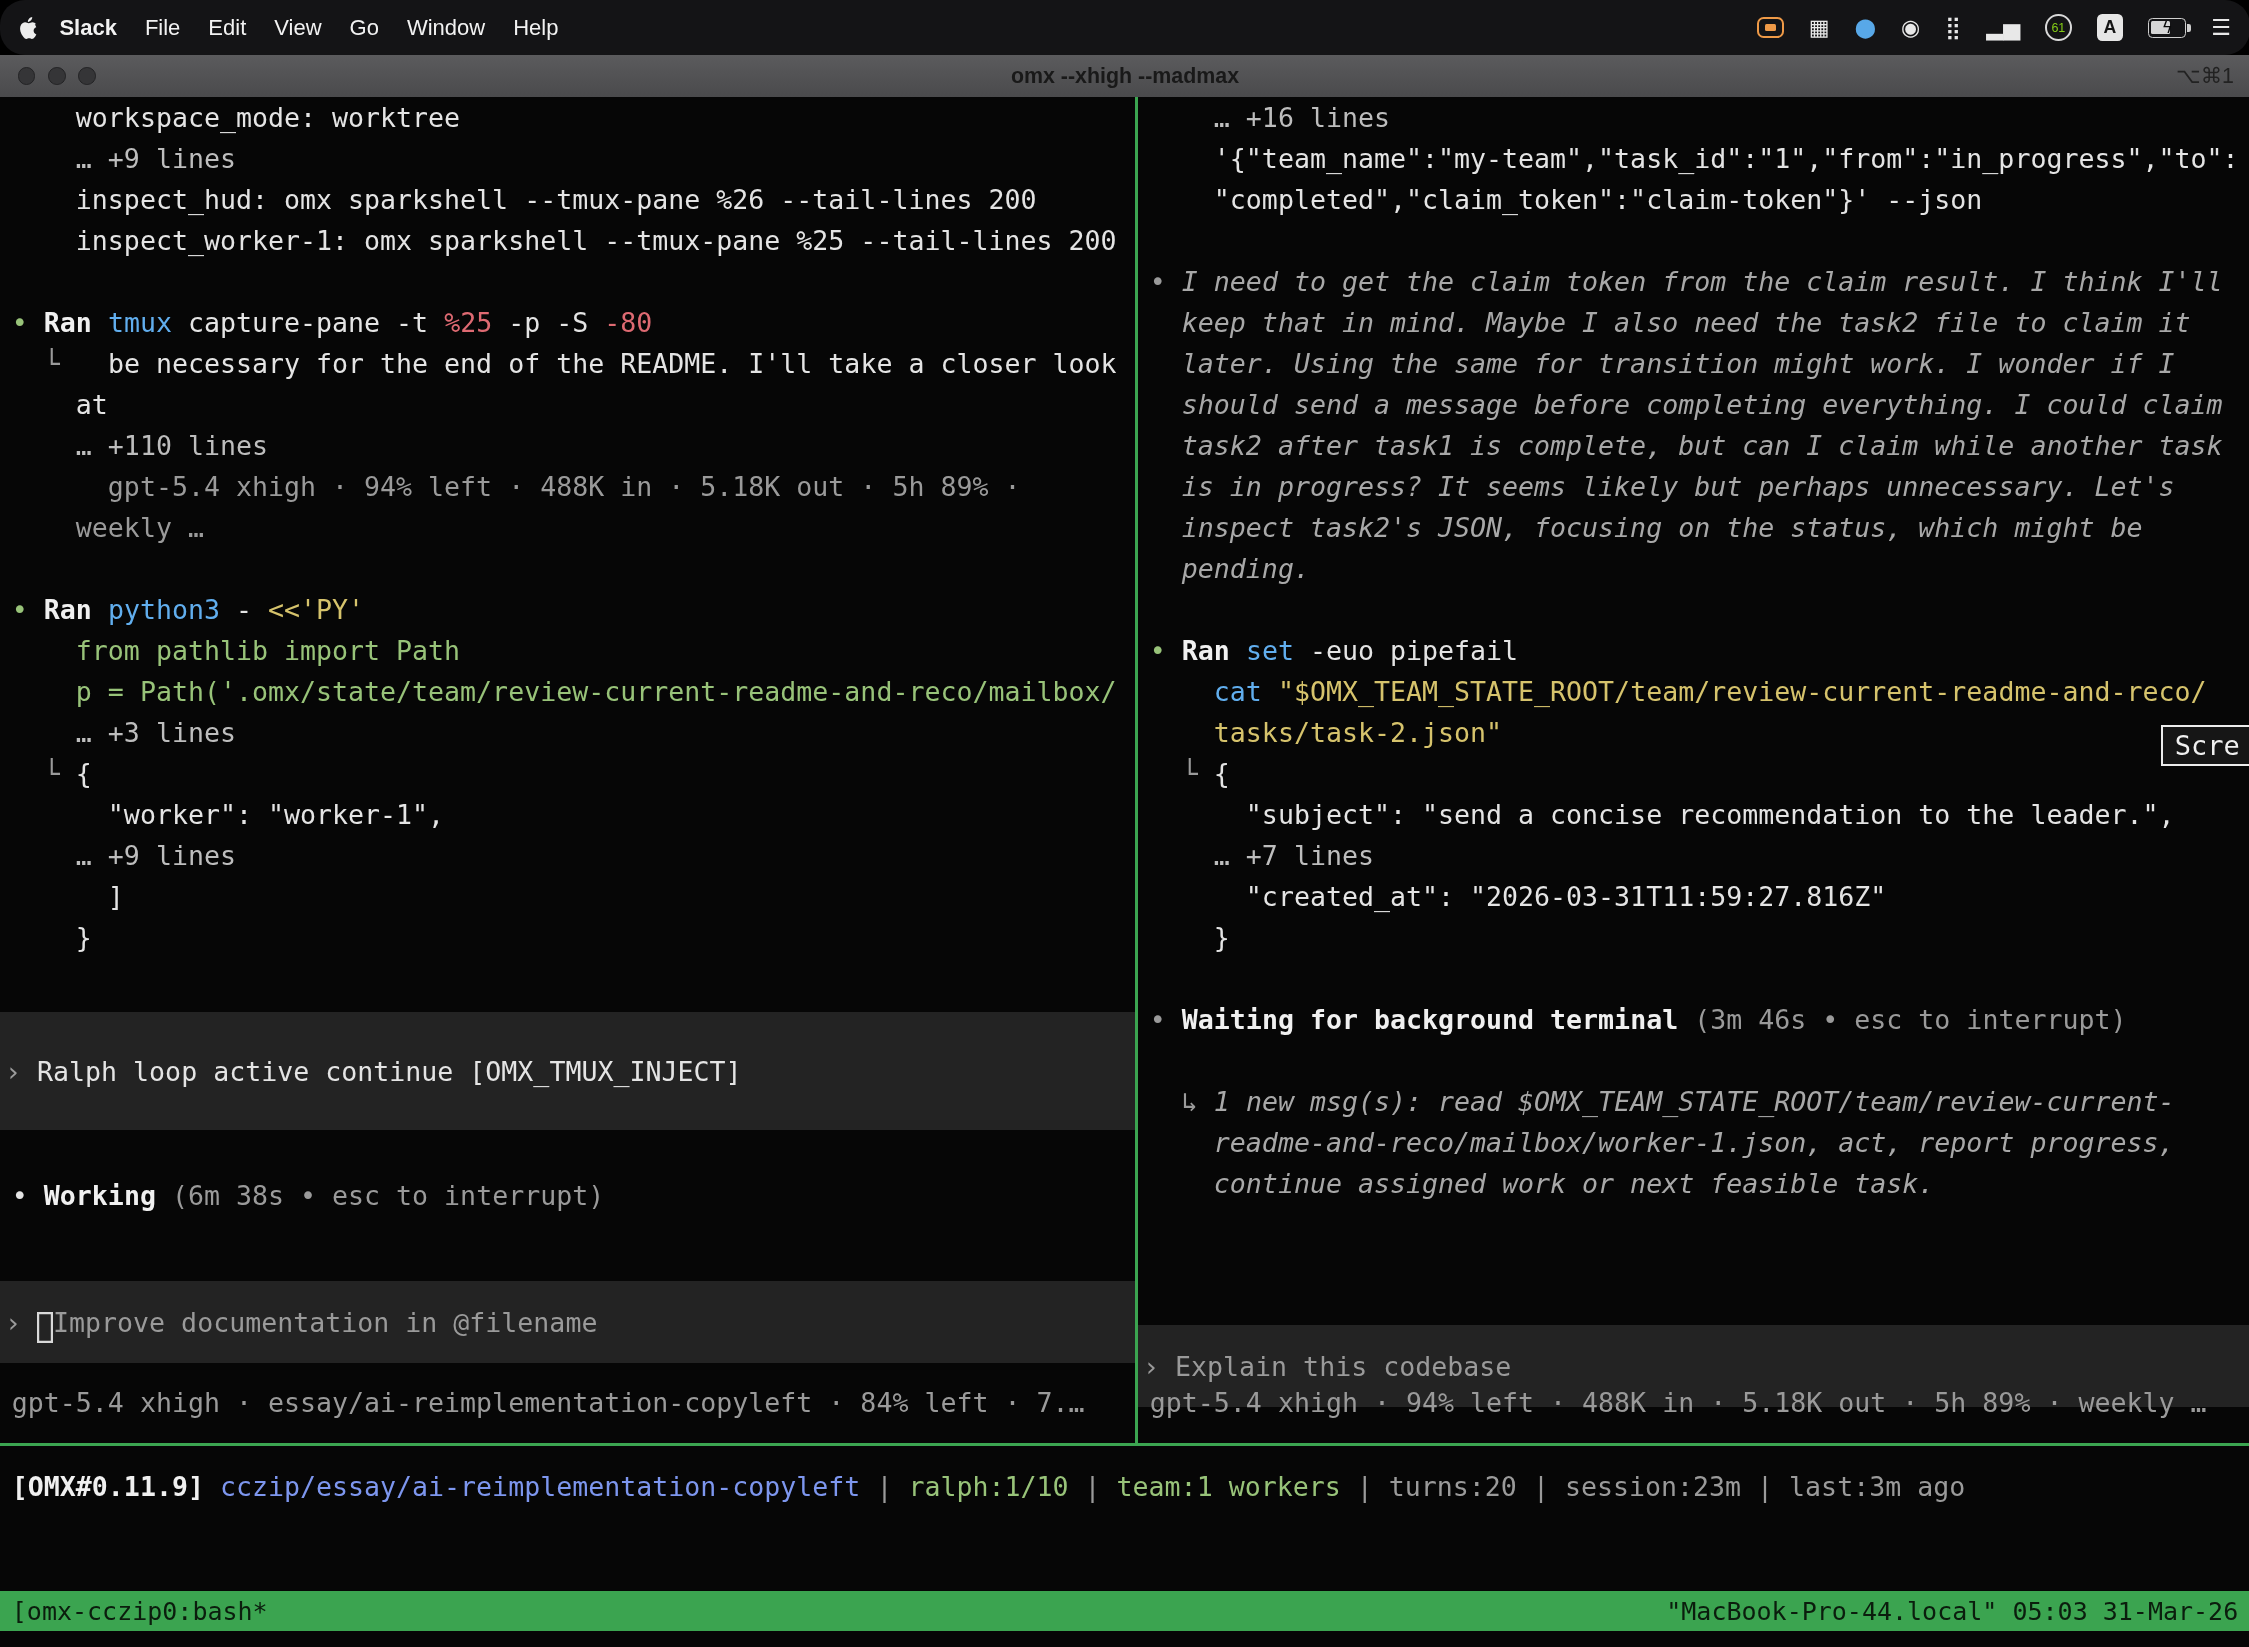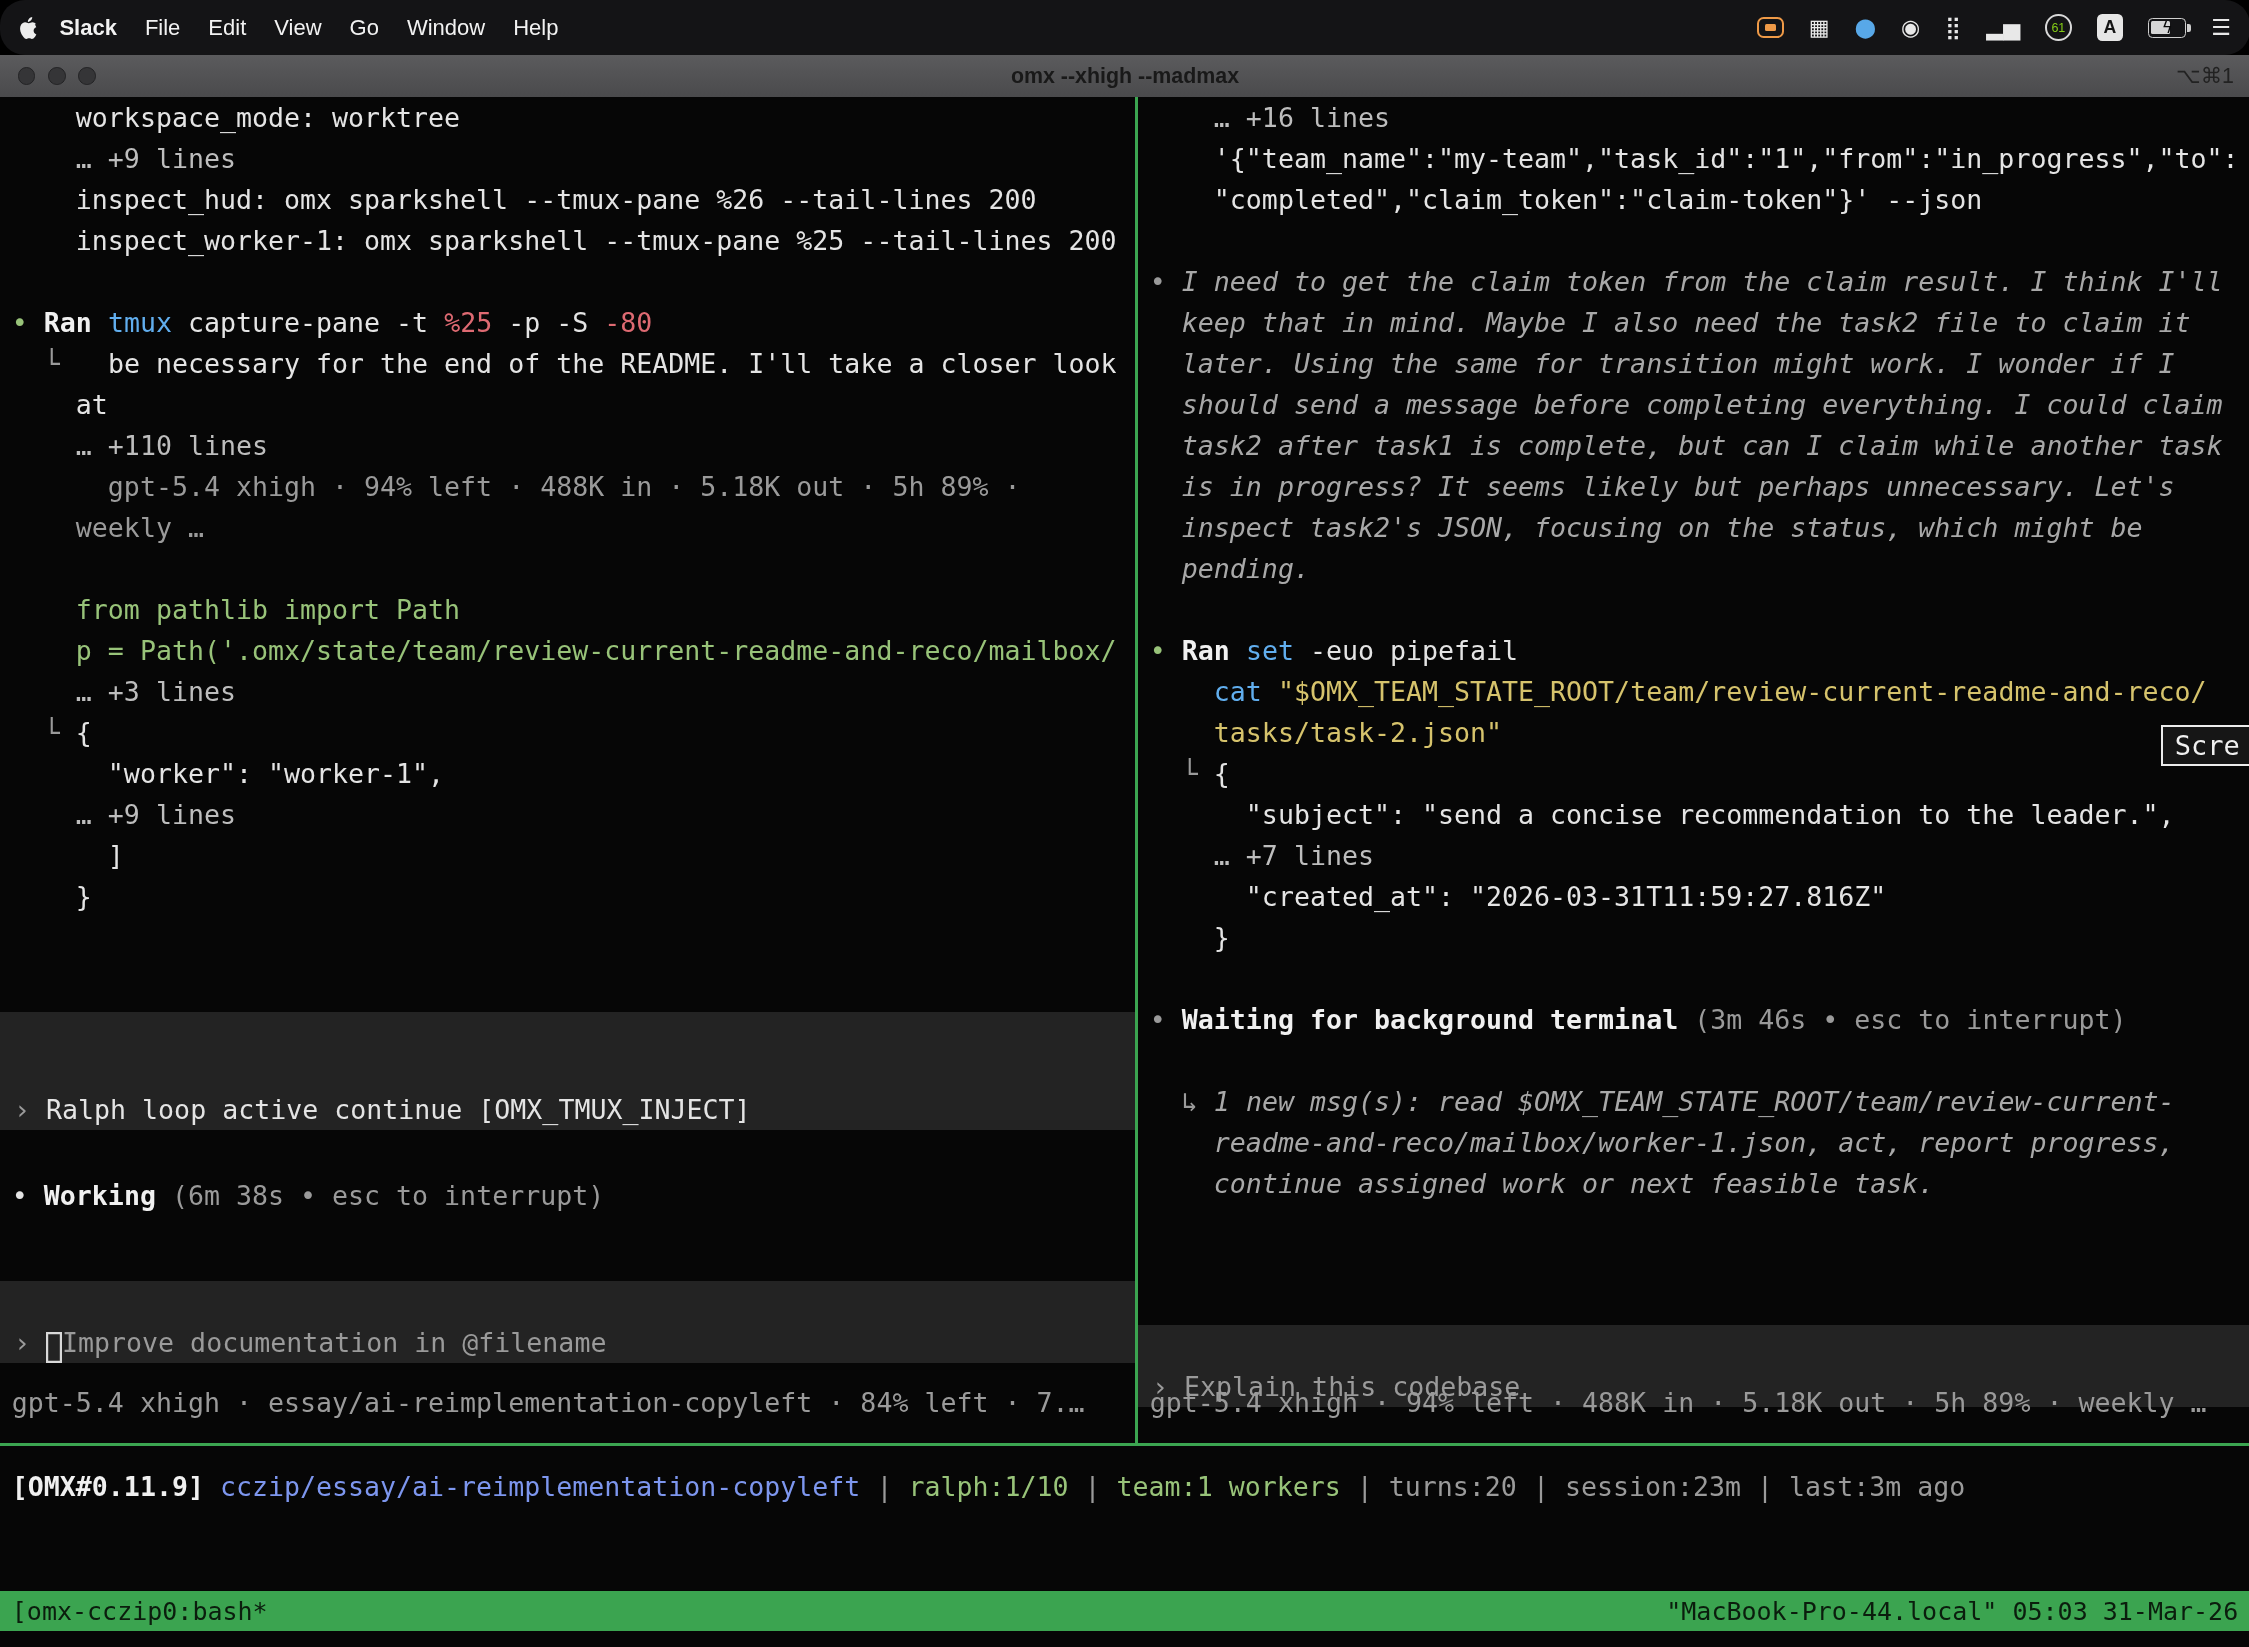--- a/index.html
+++ b/index.html
@@ -37,22 +37,22 @@
   .wshortcut{position:absolute;right:16px;font-size:21.4px;color:#222;}
 
   
   .terminal{position:absolute;top:97px;left:0;right:0;bottom:0;background:#060606;}
   .pane{position:absolute;top:0;height:1346px;overflow:hidden;}
   .pane-left{left:0;width:1135px;}
   .pane-right{left:1138px;right:0;}
   .vdiv{position:absolute;left:1135px;top:0;width:3px;height:1346px;background:#3ba450;}
   .hdiv{position:absolute;left:0;right:0;top:1346px;height:3px;background:#3ba450;}
   .block{position:absolute;left:11.8px;right:0;}
-  .band{position:absolute;left:0;right:0;background:#232323;padding-left:14px;
-    display:flex;flex-direction:column;justify-content:flex-end;box-sizing:border-box;}
+  .band{position:absolute;left:0;right:0;background:#232323;padding-left:5px;
+    display:flex;flex-direction:column;justify-content:center;box-sizing:border-box;}
   .tl{height:41px;line-height:41px;font-size:26.6px;white-space:pre;color:#e4e4e4;overflow:hidden;}
   .d{color:#e4e4e4;}
   .b{color:#f0f0f0;font-weight:bold;}
   .dim{color:#9a9a9a;}
   .meta{color:#bdbdbd;}
   .blue{color:#61aeee;}
   .red{color:#de6a72;}
   .grn{color:#98c379;}
   .str{color:#d6c36c;}
   .it{color:#a8a8a8;font-style:italic;}
@@ -130,20 +130,21 @@
           <div class="tl"><span class="d">    inspect_hud: omx sparkshell --tmux-pane %26 --tail-lines 200</span></div>
           <div class="tl"><span class="d">    inspect_worker-1: omx sparkshell --tmux-pane %25 --tail-lines 200</span></div>
           <div class="tl">&nbsp;</div>
           <div class="tl"><span class="grn">• </span><span class="b">Ran </span><span class="blue">tmux </span><span class="d">capture-pane </span><span class="d">-t </span><span class="red">%25 </span><span class="d">-p -S </span><span class="red">-80</span></div>
           <div class="tl"><span class="dim">  └   </span><span class="d">be necessary for the end of the README. I'll take a closer look</span></div>
           <div class="tl"><span class="d">    at</span></div>
           <div class="tl"><span class="meta">    … +110 lines</span></div>
           <div class="tl"><span class="dim">      gpt-5.4 xhigh · 94% left · 488K in · 5.18K out · 5h 89% ·</span></div>
           <div class="tl"><span class="dim">    weekly …</span></div>
           <div class="tl">&nbsp;</div>
+          <div class="tl"><span class="grn">• </span><span class="b">Ran </span><span class="blue">python3 </span><span class="d">- </span><span class="str">&lt;&lt;'PY'</span></div>
           <div class="tl"><span class="grn">    from pathlib import Path</span></div>
           <div class="tl"><span class="grn">    p = Path('.omx/state/team/review-current-readme-and-reco/mailbox/</span></div>
           <div class="tl"><span class="meta">    … +3 lines</span></div>
           <div class="tl"><span class="dim">  └ </span><span class="d">{</span></div>
           <div class="tl"><span class="d">      "worker": "worker-1",</span></div>
           <div class="tl"><span class="meta">    … +9 lines</span></div>
           <div class="tl"><span class="d">      ]</span></div>
           <div class="tl"><span class="d">    }</span></div>
         </div>
       <div class="band" style="top:915px;height:118px">

